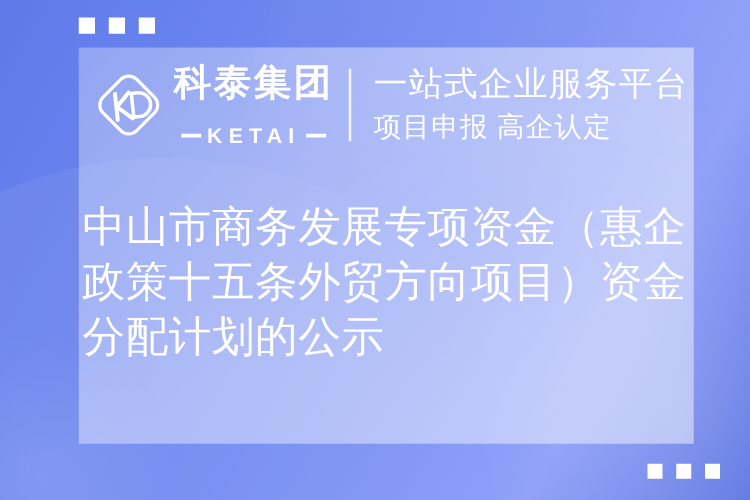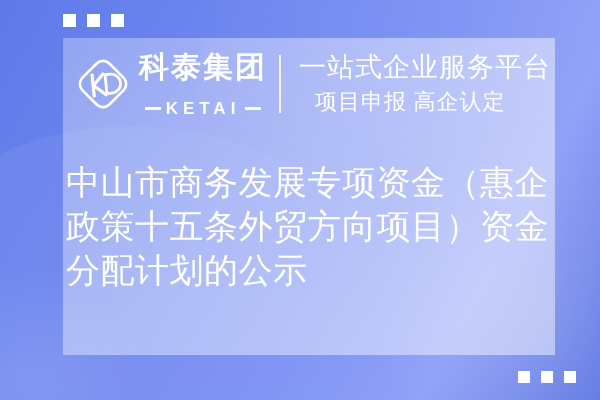--- a/index.html
+++ b/index.html
@@ -162,21 +162,20 @@
     white-space: nowrap;
   }
   .tagline-sub {
     color: #ffffff;
     font-family: "Liberation Serif", "DejaVu Serif", serif;
     font-size: 22px;
     letter-spacing: 1px;
     line-height: 1.3;
     margin-top: 4px;
     white-space: nowrap;
-    margin-left: 16px;
   }
 
   
   .title {
     position: absolute;
     left: 3px;
     top: 122px;
     width: 510px;
     color: #ffffff;
     font-size: 34px;

